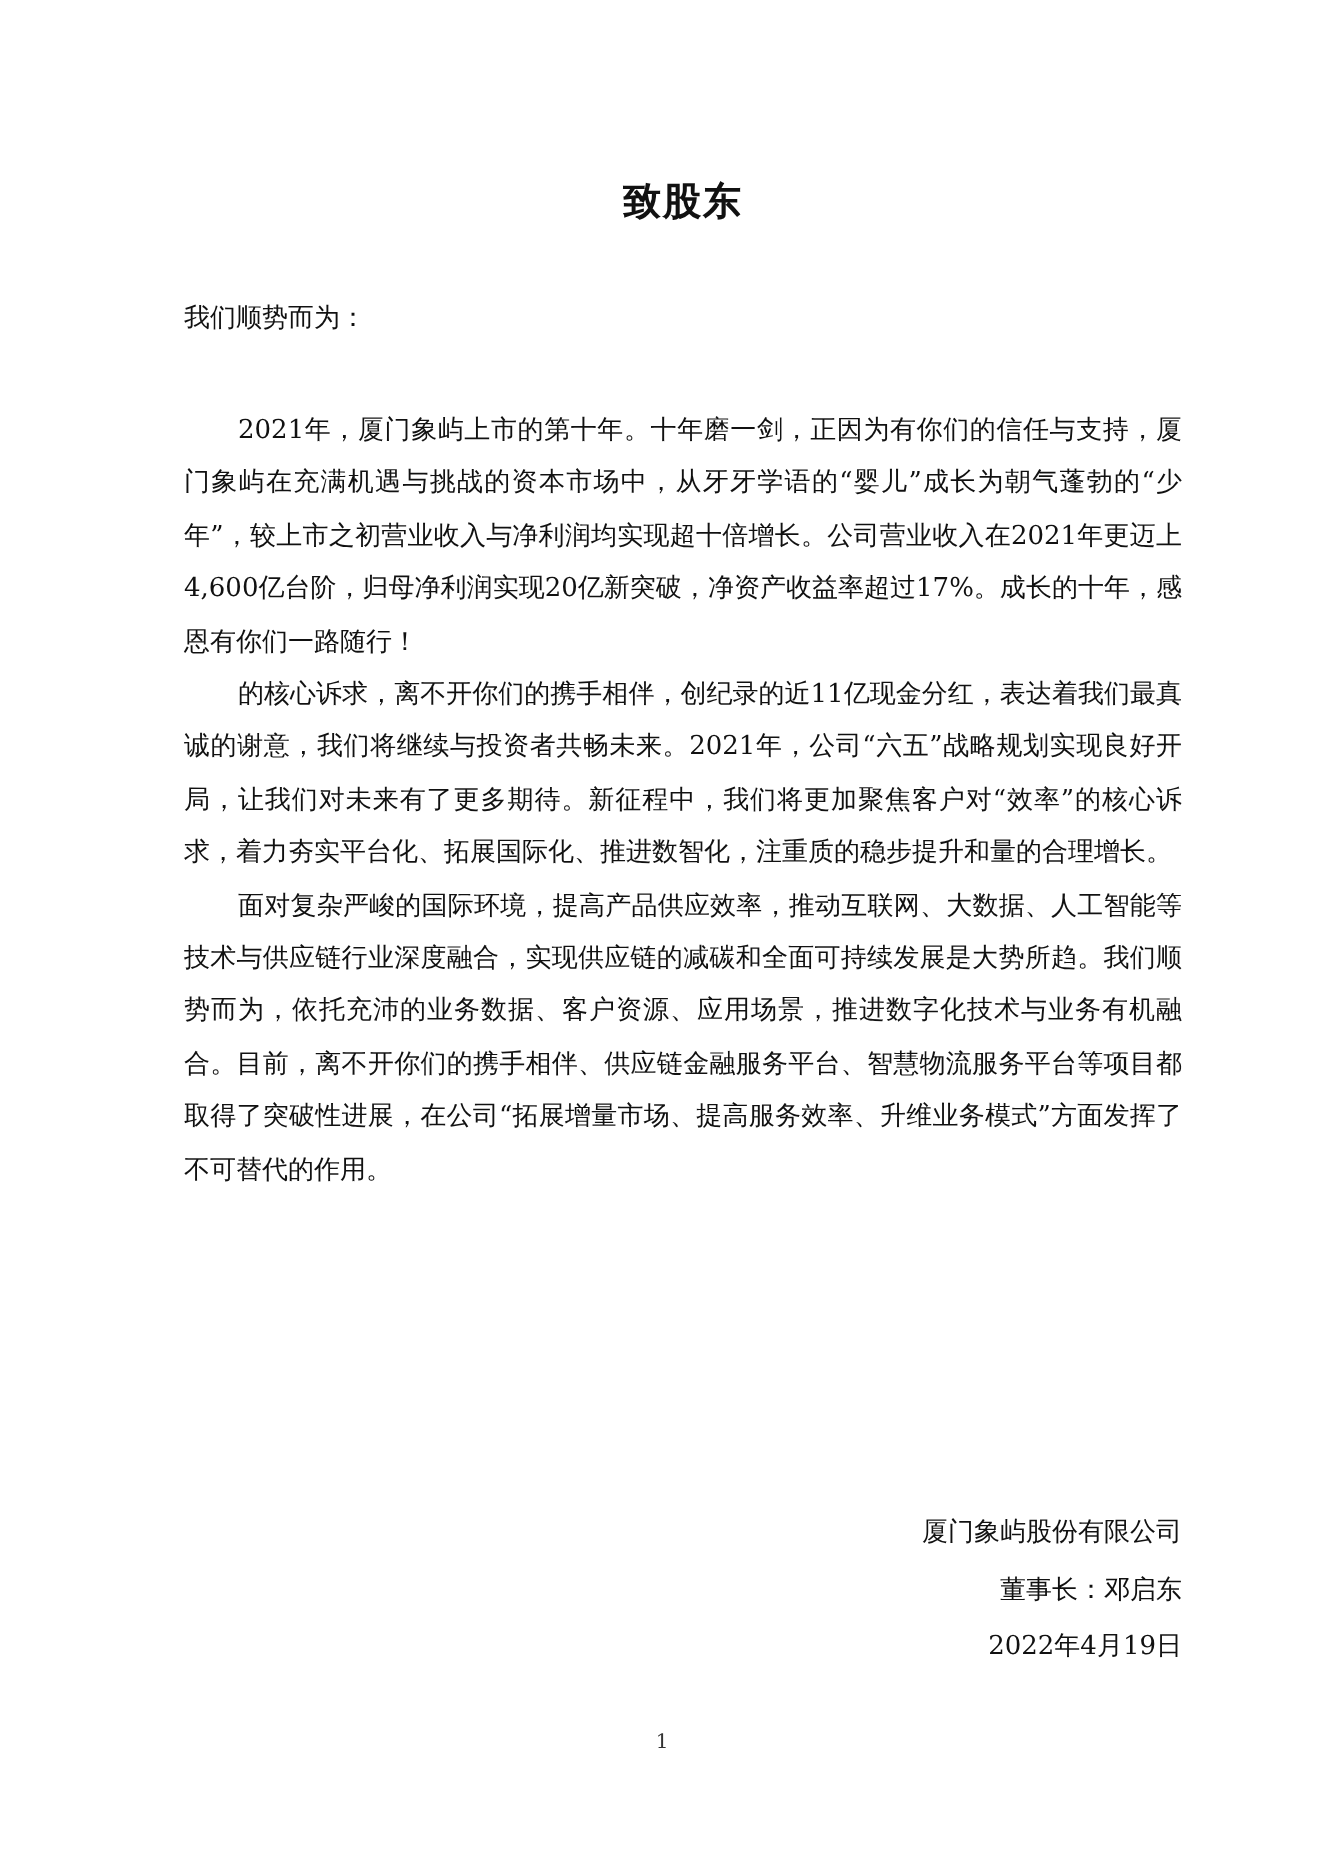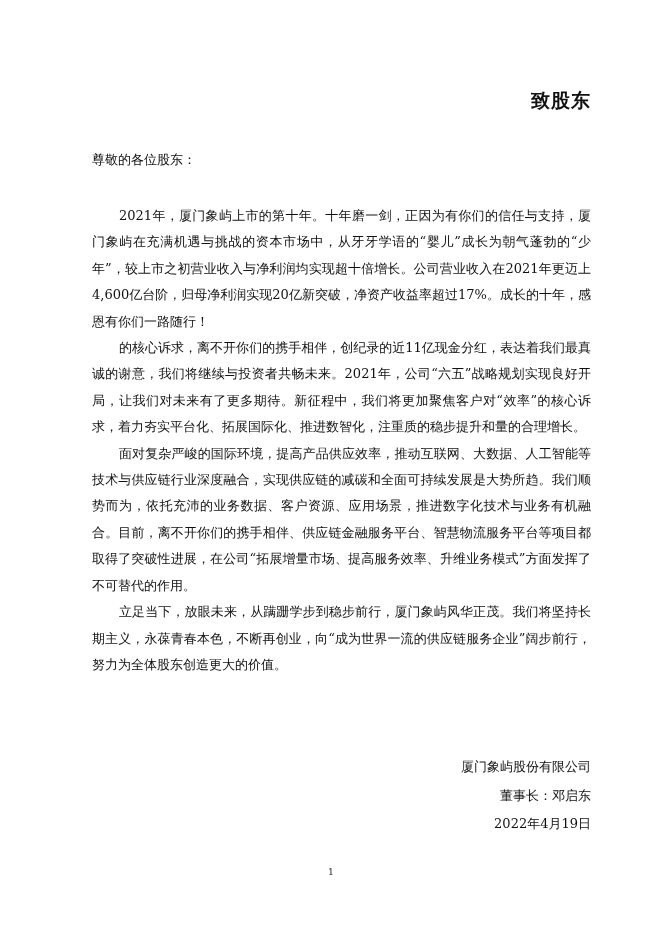--- a/index.html
+++ b/index.html
@@ -1,43 +1,42 @@
 <!DOCTYPE html>
 <html><head>
   <meta charset="utf-8">
   <style>
     html, body { margin: 0; padding: 0; background: #ffffff; }
     body { width: 662px; height: 936px; position: relative; overflow: hidden;
       font-family: "DejaVu Serif", "Liberation Serif", serif; color: #111; }
     .page { position: absolute; left: 92px; top: 0; width: 499px; }
-    .title { position: absolute; left: 0; width: 499px; top: 88px; text-align: right;
+    .title { position: absolute; left: 0; width: 499px; top: 88px; text-align: center;
       font-family: Liberation Mono, monospace; font-weight: bold;
       font-size: 19px; letter-spacing: 1px; }
     .salutation { position: absolute; top: 147px; left: 0; font-size: 13px; line-height: 26px; }
     .body { position: absolute; top: 173px; left: 0; width: 499px; margin-top: 30px; }
     .para { margin: 0; font-size: 13px; line-height: 26.4px; text-indent: 27px;
       text-align: justify; text-justify: inter-character; }
     .sign { position: absolute; right: 71px; text-align: center; font-size: 13px; line-height: 26px; }
     .sign-company { top: 754px; }
     .sign-chair { top: 783px; }
     .sign-date { top: 811px; }
     .page-number { position: absolute; top: 866px; left: 0; width: 662px; text-align: center;
       font-size: 10px; color: #333; }
   </style>
 </head>
 <body>
 
 <div class="page">
   <div class="title">致股东</div>
-  <div class="salutation">尊敬的各位股东：</div>
+  <div class="salutation">我们顺势而为：</div>
   <div class="body">
     <p class="para">2021年，厦门象屿上市的第十年。十年磨一剑，正因为有你们的信任与支持，厦门象屿在充满机遇与挑战的资本市场中，从牙牙学语的“婴儿”成长为朝气蓬勃的“少年”，较上市之初营业收入与净利润均实现超十倍增长。公司营业收入在2021年更迈上4,600亿台阶，归母净利润实现20亿新突破，净资产收益率超过17%。成长的十年，感恩有你们一路随行！</p>
     <p class="para">的核心诉求，离不开你们的携手相伴，创纪录的近11亿现金分红，表达着我们最真诚的谢意，我们将继续与投资者共畅未来。2021年，公司“六五”战略规划实现良好开局，让我们对未来有了更多期待。新征程中，我们将更加聚焦客户对“效率”的核心诉求，着力夯实平台化、拓展国际化、推进数智化，注重质的稳步提升和量的合理增长。</p>
     <p class="para">面对复杂严峻的国际环境，提高产品供应效率，推动互联网、大数据、人工智能等技术与供应链行业深度融合，实现供应链的减碳和全面可持续发展是大势所趋。我们顺势而为，依托充沛的业务数据、客户资源、应用场景，推进数字化技术与业务有机融合。目前，离不开你们的携手相伴、供应链金融服务平台、智慧物流服务平台等项目都取得了突破性进展，在公司“拓展增量市场、提高服务效率、升维业务模式”方面发挥了不可替代的作用。</p>
-    <p class="para">立足当下，放眼未来，从蹒跚学步到稳步前行，厦门象屿风华正茂。我们将坚持长期主义，永葆青春本色，不断再创业，向“成为世界一流的供应链服务企业”阔步前行，努力为全体股东创造更大的价值。</p>
   </div>
 </div>
 
 <div class="sign sign-company">厦门象屿股份有限公司</div>
 <div class="sign sign-chair">董事长：邓启东</div>
 <div class="sign sign-date">2022年4月19日</div>
 
 <div class="page-number">1</div>
 
 </body></html>

